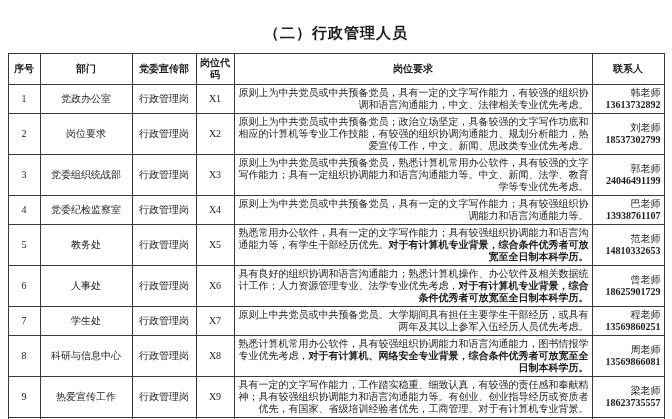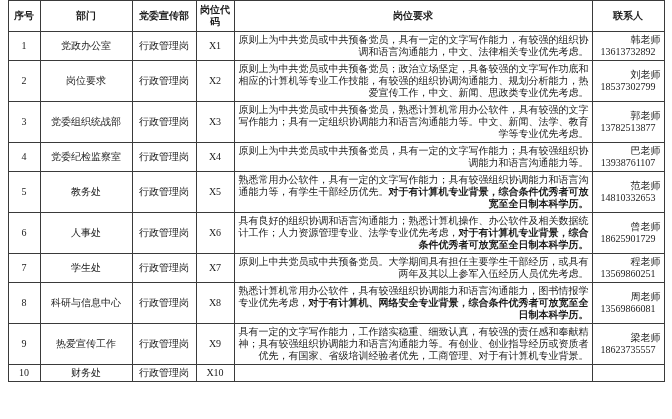--- a/index.html
+++ b/index.html
@@ -36,26 +36,27 @@
   }
   .tbl th{
     font-weight:bold;
     text-align:center;
     padding:3px 2px;
   }
   .c-center{text-align:center;}
   .c-left{text-align:right;}
   .req b{font-weight:bold;}
   .contact-name{text-align:right;}
-  .contact-phone{text-align:center;white-space:nowrap;letter-spacing:0;}
+  .contact-phone{text-align:right;white-space:nowrap;letter-spacing:0;font-weight:bold;}
 </style>
 </head>
 <body>
 
 <div class="page">
+  <h1 class="title">（二）行政管理人员</h1>
   <table class="tbl">
     <colgroup>
       <col style="width:32px">
       <col style="width:92px">
       <col style="width:64px">
       <col style="width:38px">
       <col style="width:358px">
       <col style="width:72px">
     </colgroup>
     <thead>
@@ -92,21 +93,21 @@
           </td>
         </tr>
         <tr>
           <td class="c-center">3</td>
           <td class="c-center">党委组织统战部</td>
           <td class="c-center">行政管理岗</td>
           <td class="c-center">X3</td>
           <td class="c-left req"><span>原则上为中共党员或中共预备党员，熟悉计算机常用办公软件，具有较强的文字写作能力；具有一定组织协调能力和语言沟通能力等。中文、新闻、法学、教育学等专业优先考虑。</span></td>
           <td class="c-center">
             <div class="contact-name">郭老师</div>
-            <div class="contact-phone">13782513877</div>
+            <div class="contact-phone">24046491199</div>
           </td>
         </tr>
         <tr>
           <td class="c-center">4</td>
           <td class="c-center">党委纪检监察室</td>
           <td class="c-center">行政管理岗</td>
           <td class="c-center">X4</td>
           <td class="c-left req"><span>原则上为中共党员或中共预备党员，具有一定的文字写作能力；具有较强组织协调能力和语言沟通能力等。</span></td>
           <td class="c-center">
             <div class="contact-name">巴老师</div>

